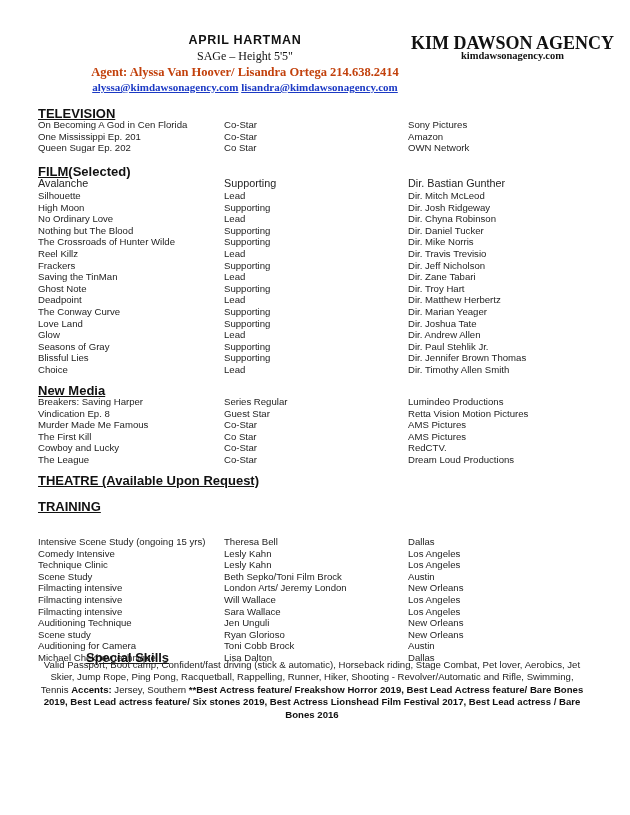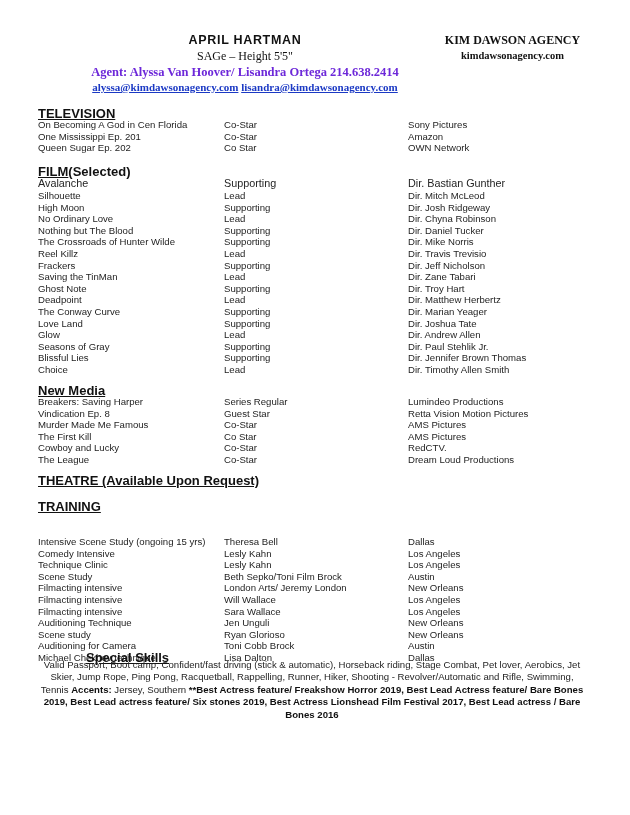--- a/index.html
+++ b/index.html
@@ -56,21 +56,21 @@
   }
   .hdr-agent {
     position: absolute;
     left: 55px;
     top: 32px;
     width: 380px;
     text-align: center;
     font-family: "Liberation Serif", serif;
     font-weight: bold;
     font-size: 12.5px;
-    color: #6d28d9;
+    color: #c2410c;
   }
   .hdr-emails {
     position: absolute;
     left: 55px;
     top: 48px;
     width: 380px;
     text-align: center;
     font-family: "Liberation Serif", serif;
     font-weight: bold;
     font-size: 11px;
@@ -80,21 +80,21 @@
     text-decoration: underline;
   }
   .hdr-agency {
     position: absolute;
     left: 400px;
     top: 0px;
     width: 225px;
     text-align: center;
     font-family: "Liberation Serif", serif;
     font-weight: bold;
-    font-size: 12px;
+    font-size: 18px;
     color: #111;
   }
   .hdr-agency-url {
     position: absolute;
     left: 400px;
     top: 17px;
     width: 225px;
     text-align: center;
     font-family: "Liberation Serif", serif;
     font-weight: bold;

